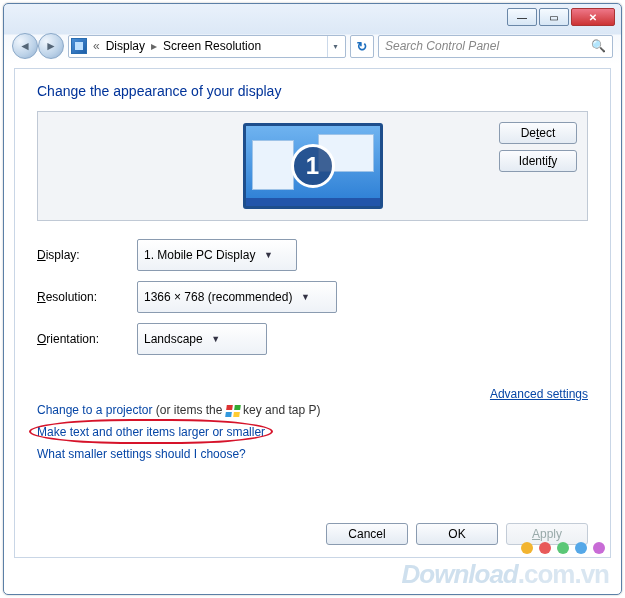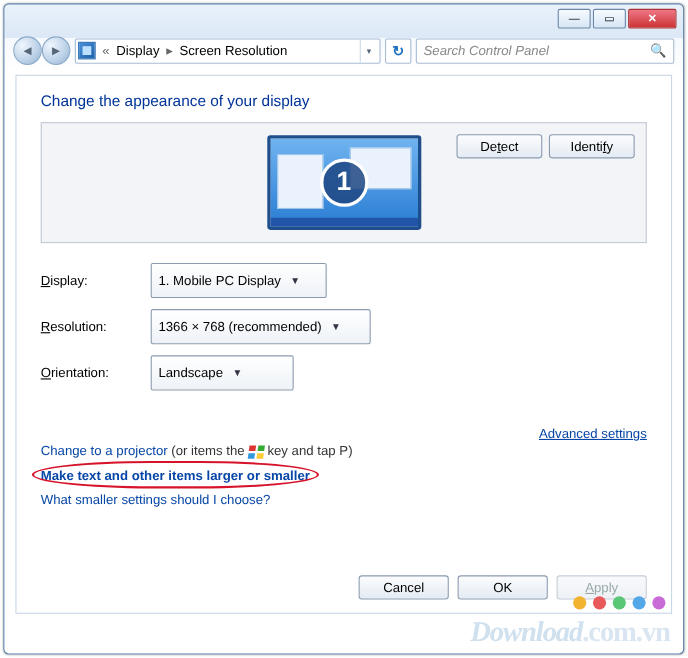--- a/index.html
+++ b/index.html
@@ -137,21 +137,21 @@
   .monitor .badge{
     position:absolute;left:50%;top:50%;transform:translate(-50%,-50%);
     width:44px;height:44px;border-radius:50%;
     background:rgba(30,70,130,.85);
     border:3px solid #fff;
     color:#fff;font-size:24px;font-weight:bold;
     display:flex;align-items:center;justify-content:center;
   }
   .side-btns{
     position:absolute;right:10px;top:10px;
-    display:flex;flex-direction:row;gap:6px;justify-content:space-between;
+    display:flex;flex-direction:column;gap:6px;justify-content:space-between;
   }
   .winbtn{
     min-width:78px;height:22px;
     border:1px solid #8a9bb0;border-radius:3px;
     background:linear-gradient(#fbfcfe,#e4ebf3);
     font-size:12px;padding:0 10px;
     display:flex;align-items:center;justify-content:center;
     text-decoration:underline;text-decoration-color:transparent;
   }
   .winbtn .ul{text-decoration:underline;}
@@ -163,21 +163,21 @@
     background:linear-gradient(#fff,#eef2f7);
     display:flex;align-items:center;padding:0 4px 0 6px;
     font-size:12px;gap:6px;
   }
   .combo .arrow{width:14px;text-align:center;color:#334;font-size:9px;}
   .adv{position:absolute;right:22px;top:318px;color:#0646a6;font-size:12px;}
   .links{margin-top:48px;}
   .links .row{margin-bottom:8px;color:#333;}
   .links a{color:#0646a6;text-decoration:none;}
   .circled{
-    position:relative;display:inline-block;font-weight:bold;
+    position:relative;display:inline-block;
   }
   .circled-ring{
     position:absolute;
     left:-8px;top:-6px;right:-8px;bottom:-5px;
     border:2px solid #d6132a;
     border-radius:50%/60%;
     pointer-events:none;
   }
   .winkey{
     display:inline-block;width:14px;height:12px;vertical-align:middle;
@@ -192,21 +192,20 @@
     position:absolute;right:22px;bottom:12px;display:flex;gap:8px;
   }
   .btnrow .winbtn{min-width:82px;}
   .winbtn.disabled{color:#9aa;border-color:#c3ccd7;background:linear-gradient(#f8f9fb,#eef1f5);}
   
   .watermark{
     position:absolute;right:16px;bottom:8px;
     font-size:26px;font-weight:bold;font-style:italic;
     color:#cfe0ee;letter-spacing:-1px;
     pointer-events:none;
-    font-family:Liberation Serif, serif;
   }
   .watermark .dot{color:#d9e6f1;font-style:normal;}
   .dots{position:absolute;right:20px;bottom:44px;display:flex;gap:6px;}
   .dots span{width:12px;height:12px;border-radius:50%;}
 </style>
 </head>
 <body>
 
 <div class="window-frame">
 

